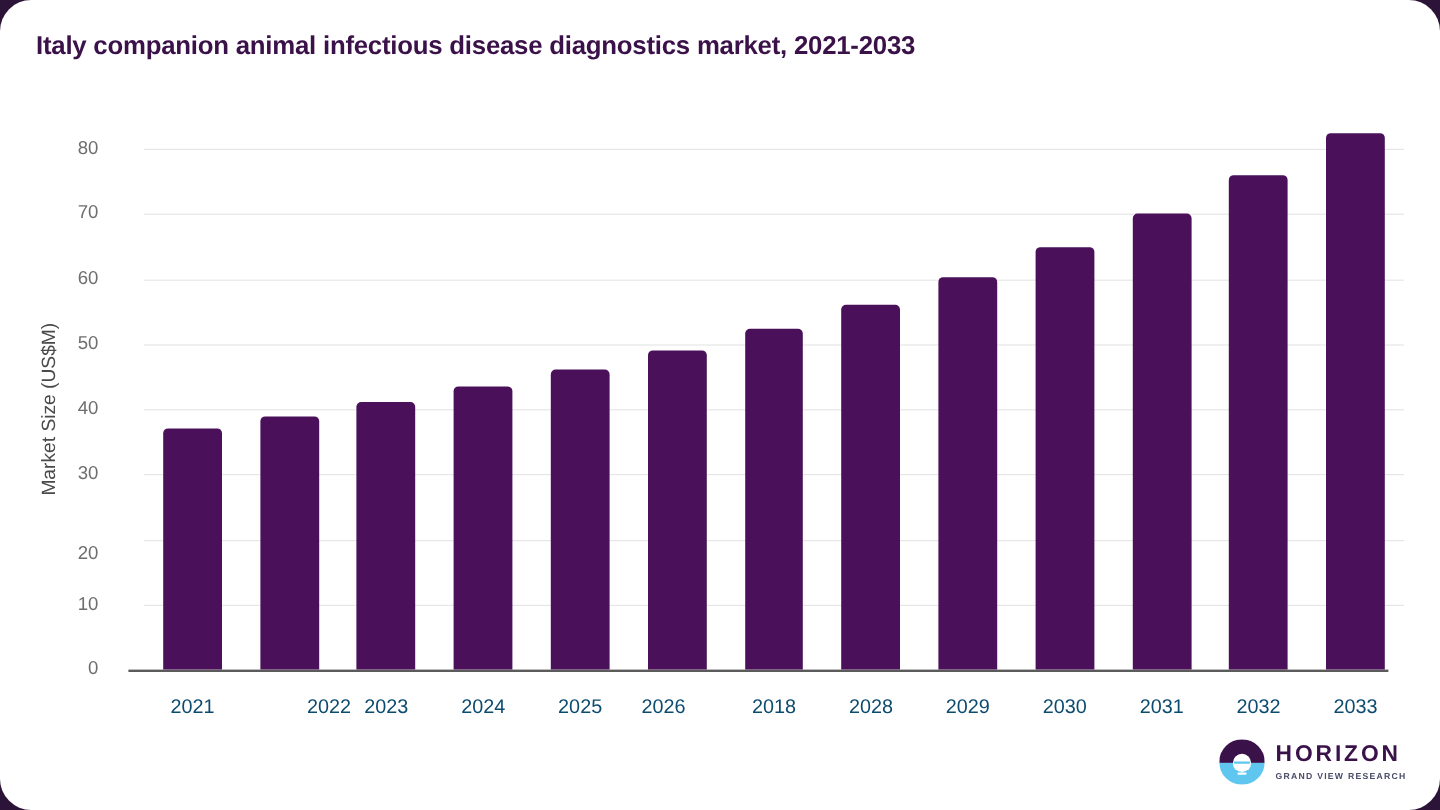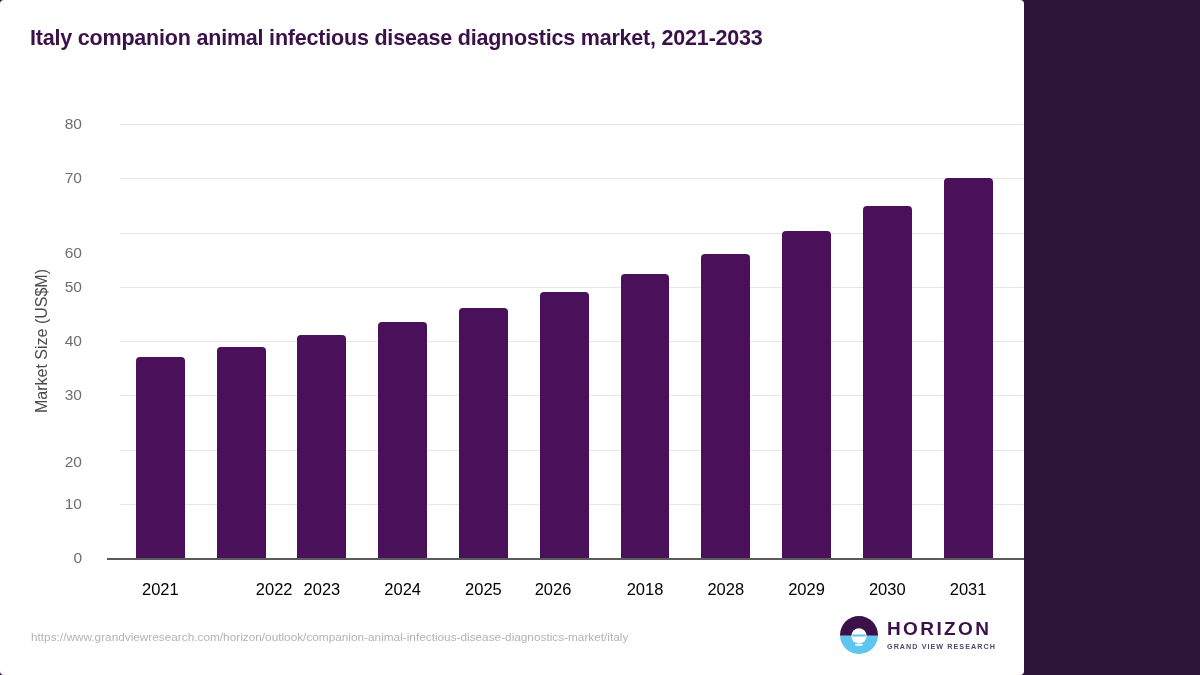--- a/index.html
+++ b/index.html
@@ -4,23 +4,23 @@
 <style>
   * { box-sizing: border-box; margin: 0; padding: 0; }
   html, body {
     width: 1200px; height: 675px;
     background: #2b1438;
     font-family: "Liberation Sans", sans-serif;
     overflow: hidden;
   }
   #canvas {
     position: relative;
-    width: 1024px; height: 675px;
+    width: 1200px; height: 675px;
     background: #ffffff;
-    border-radius: 4px;
+    border-radius: 26px;
     overflow: hidden;
   }
   #chart-title {
     position: absolute;
     left: 30px; top: 26px;
     font-size: 21.5px;
     font-weight: bold;
     color: #3b1149;
     letter-spacing: -0.2px;
     white-space: nowrap;
@@ -59,21 +59,21 @@
     bottom: 0;
     background: #4a1059;
     border-top-left-radius: 4px;
     border-top-right-radius: 4px;
   }
   .xtick-label {
     position: absolute;
     top: 456px;
     text-align: center;
     font-size: 16.5px;
-    color: #000000;
+    color: #0c4a6e;
     transform: translateX(-50%);
     white-space: nowrap;
   }
   #source-url {
     position: absolute;
     left: 31px; top: 630px;
     font-size: 11.8px;
     color: #b3b3b3;
     white-space: nowrap;
   }
@@ -116,21 +116,21 @@
         <div class="gridline" style="top: 54.25px;"></div>
         <div class="gridline" style="top: 0px;"></div>
       </div>
     <div id="ytick-labels">
         <div class="ytick-label" style="top: 434px;">0</div>
         <div class="ytick-label" style="top: 379.75px;">10</div>
         <div class="ytick-label" style="top: 325.5px; margin-top: 12px;">20</div>
         <div class="ytick-label" style="top: 271.25px;">30</div>
         <div class="ytick-label" style="top: 217px;">40</div>
         <div class="ytick-label" style="top: 162.75px;">50</div>
-        <div class="ytick-label" style="top: 108.5px; margin-top: 20px;">60</div>
+        <div class="ytick-label" style="top: 108.5px;">60</div>
         <div class="ytick-label" style="top: 54.25px;">70</div>
         <div class="ytick-label" style="top: 0px;">80</div>
       </div>
     <div id="bars">
         <div class="bar" title="2021: 37" style="left: 15.9519px; width: 48.8654px; height: 200.725px; background: rgb(74, 16, 89);"></div>
         <div class="bar" title="2022: 38.9" style="left: 96.7212px; width: 48.8654px; height: 211.032px; background: rgb(74, 16, 89);"></div>
         <div class="bar" title="2023: 41.2" style="left: 177.49px; width: 48.8654px; height: 223.51px; background: rgb(74, 16, 89);"></div>
         <div class="bar" title="2024: 43.5" style="left: 258.26px; width: 48.8654px; height: 235.987px; background: rgb(74, 16, 89);"></div>
         <div class="bar" title="2025: 46.1" style="left: 339.029px; width: 48.8654px; height: 250.093px; background: rgb(74, 16, 89);"></div>
         <div class="bar" title="2026: 49" style="left: 419.798px; width: 48.8654px; height: 265.825px; background: rgb(74, 16, 89);"></div>
@@ -152,21 +152,20 @@
         <div class="xtick-label" style="left: 525px;">2018</div>
         <div class="xtick-label" style="left: 605.769px;">2028</div>
         <div class="xtick-label" style="left: 686.538px; text-align: center;">2029</div>
         <div class="xtick-label" style="left: 767.308px;">2030</div>
         <div class="xtick-label" style="left: 848.077px;">2031</div>
         <div class="xtick-label" style="left: 928.846px;">2032</div>
         <div class="xtick-label" style="left: 1009.62px;">2033</div>
       </div>
   </div>
 
-  <div id="source-url">https://www.grandviewresearch.com/horizon/outlook/companion-animal-infectious-disease-diagnostics-market/italy</div>
 
   <div id="logo">
     <svg id="logo-mark" viewBox="0 0 100 100">
       <defs>
         <clipPath id="circ">
             <circle cx="50" cy="50" r="50"></circle>
           </clipPath>
       </defs>
       <g clip-path="url(#circ)">
         <rect x="0" y="0" width="100" height="52" fill="#3b1149"></rect>

